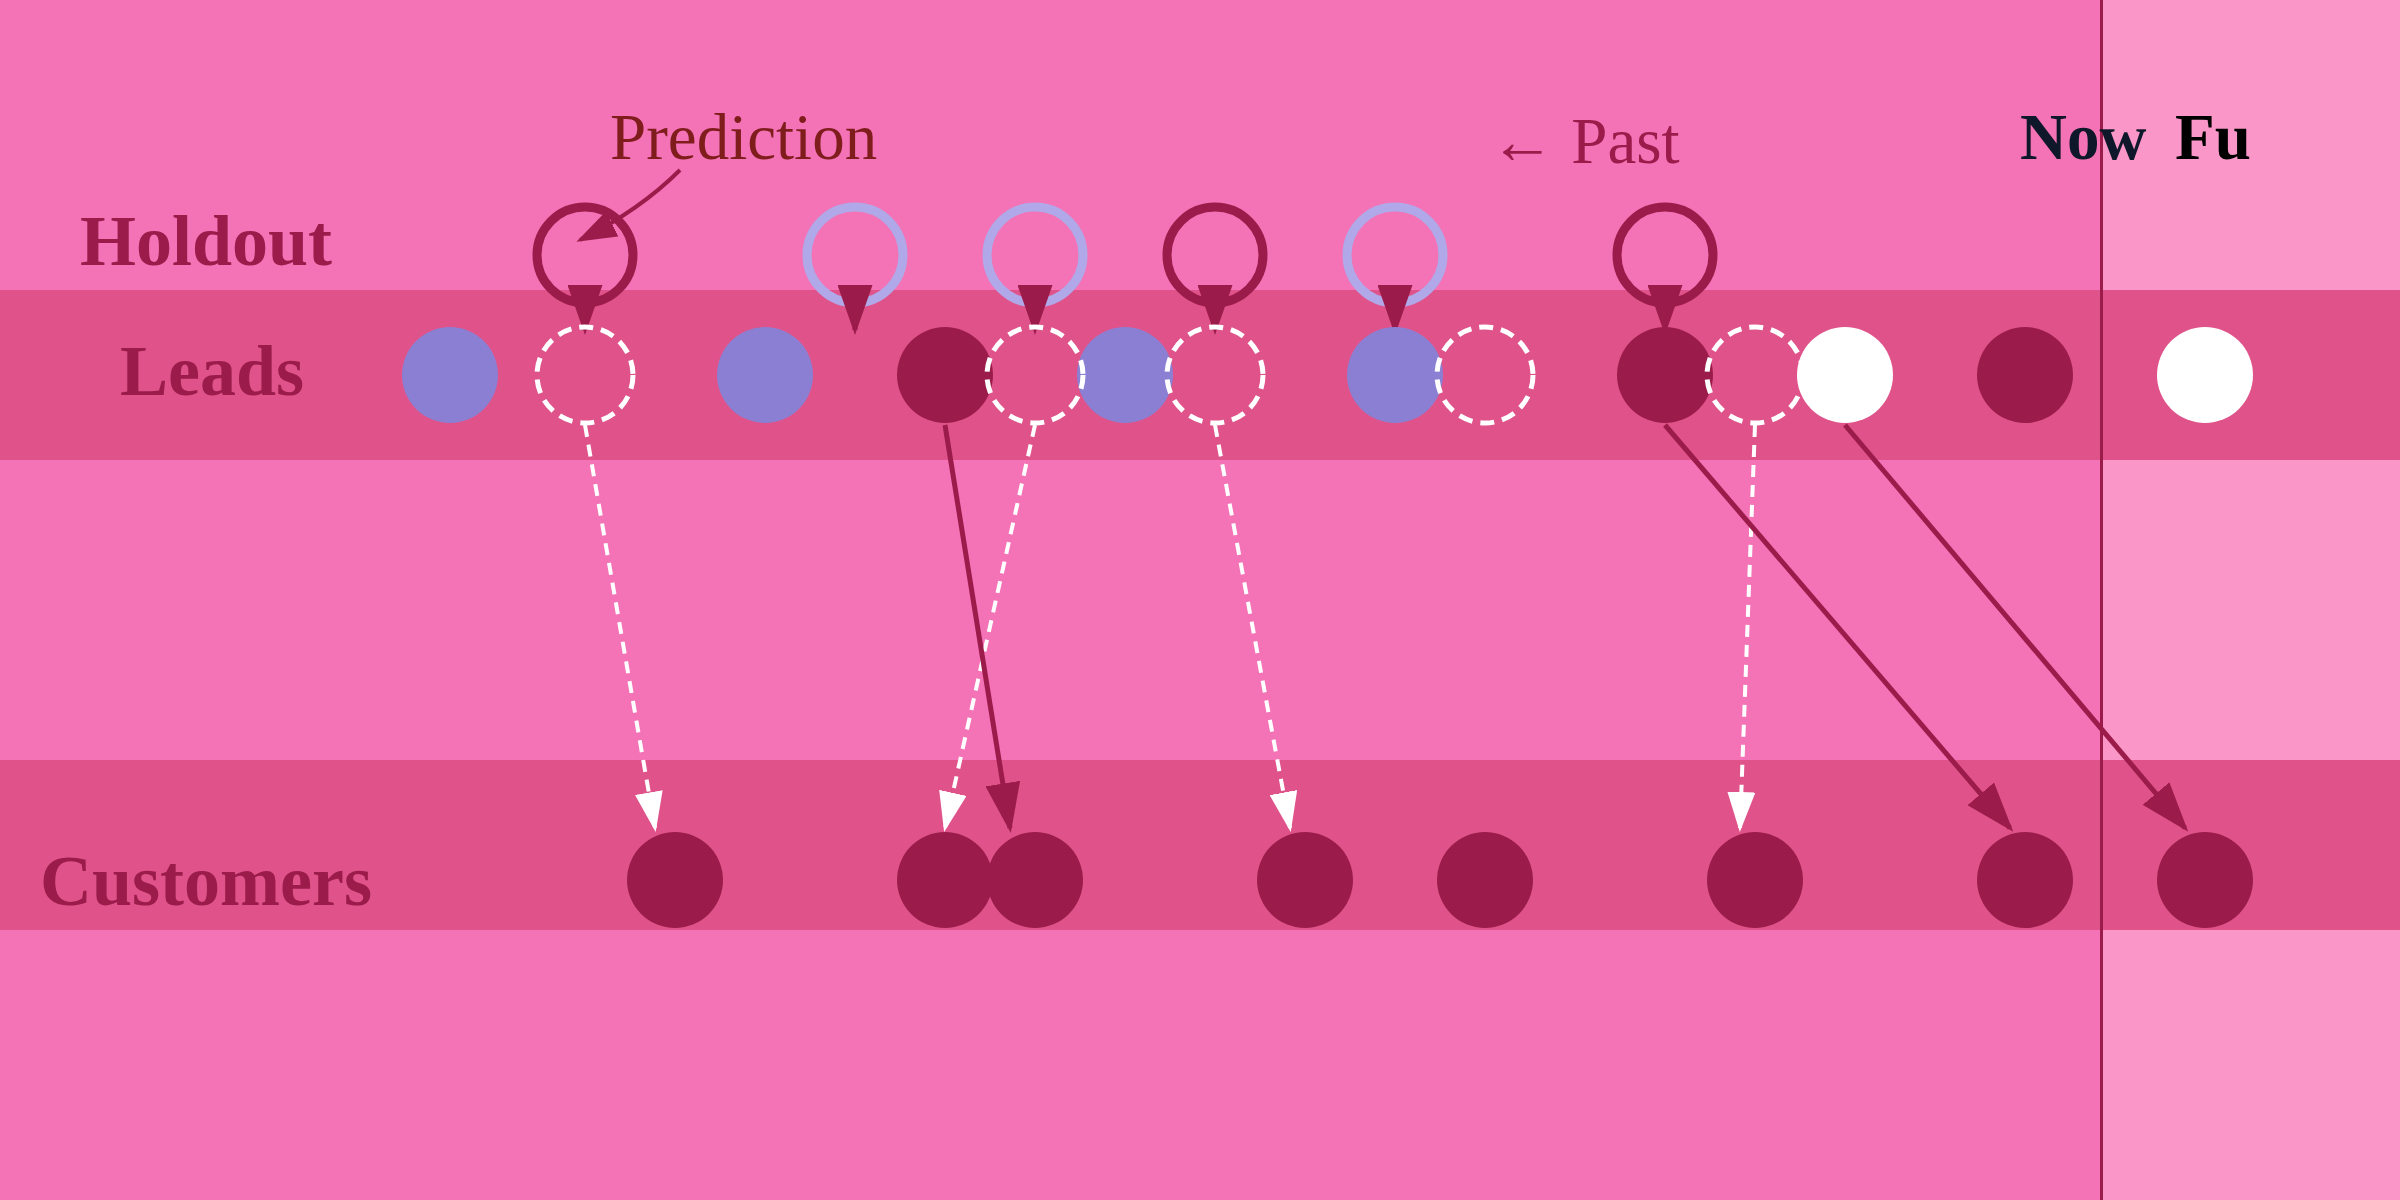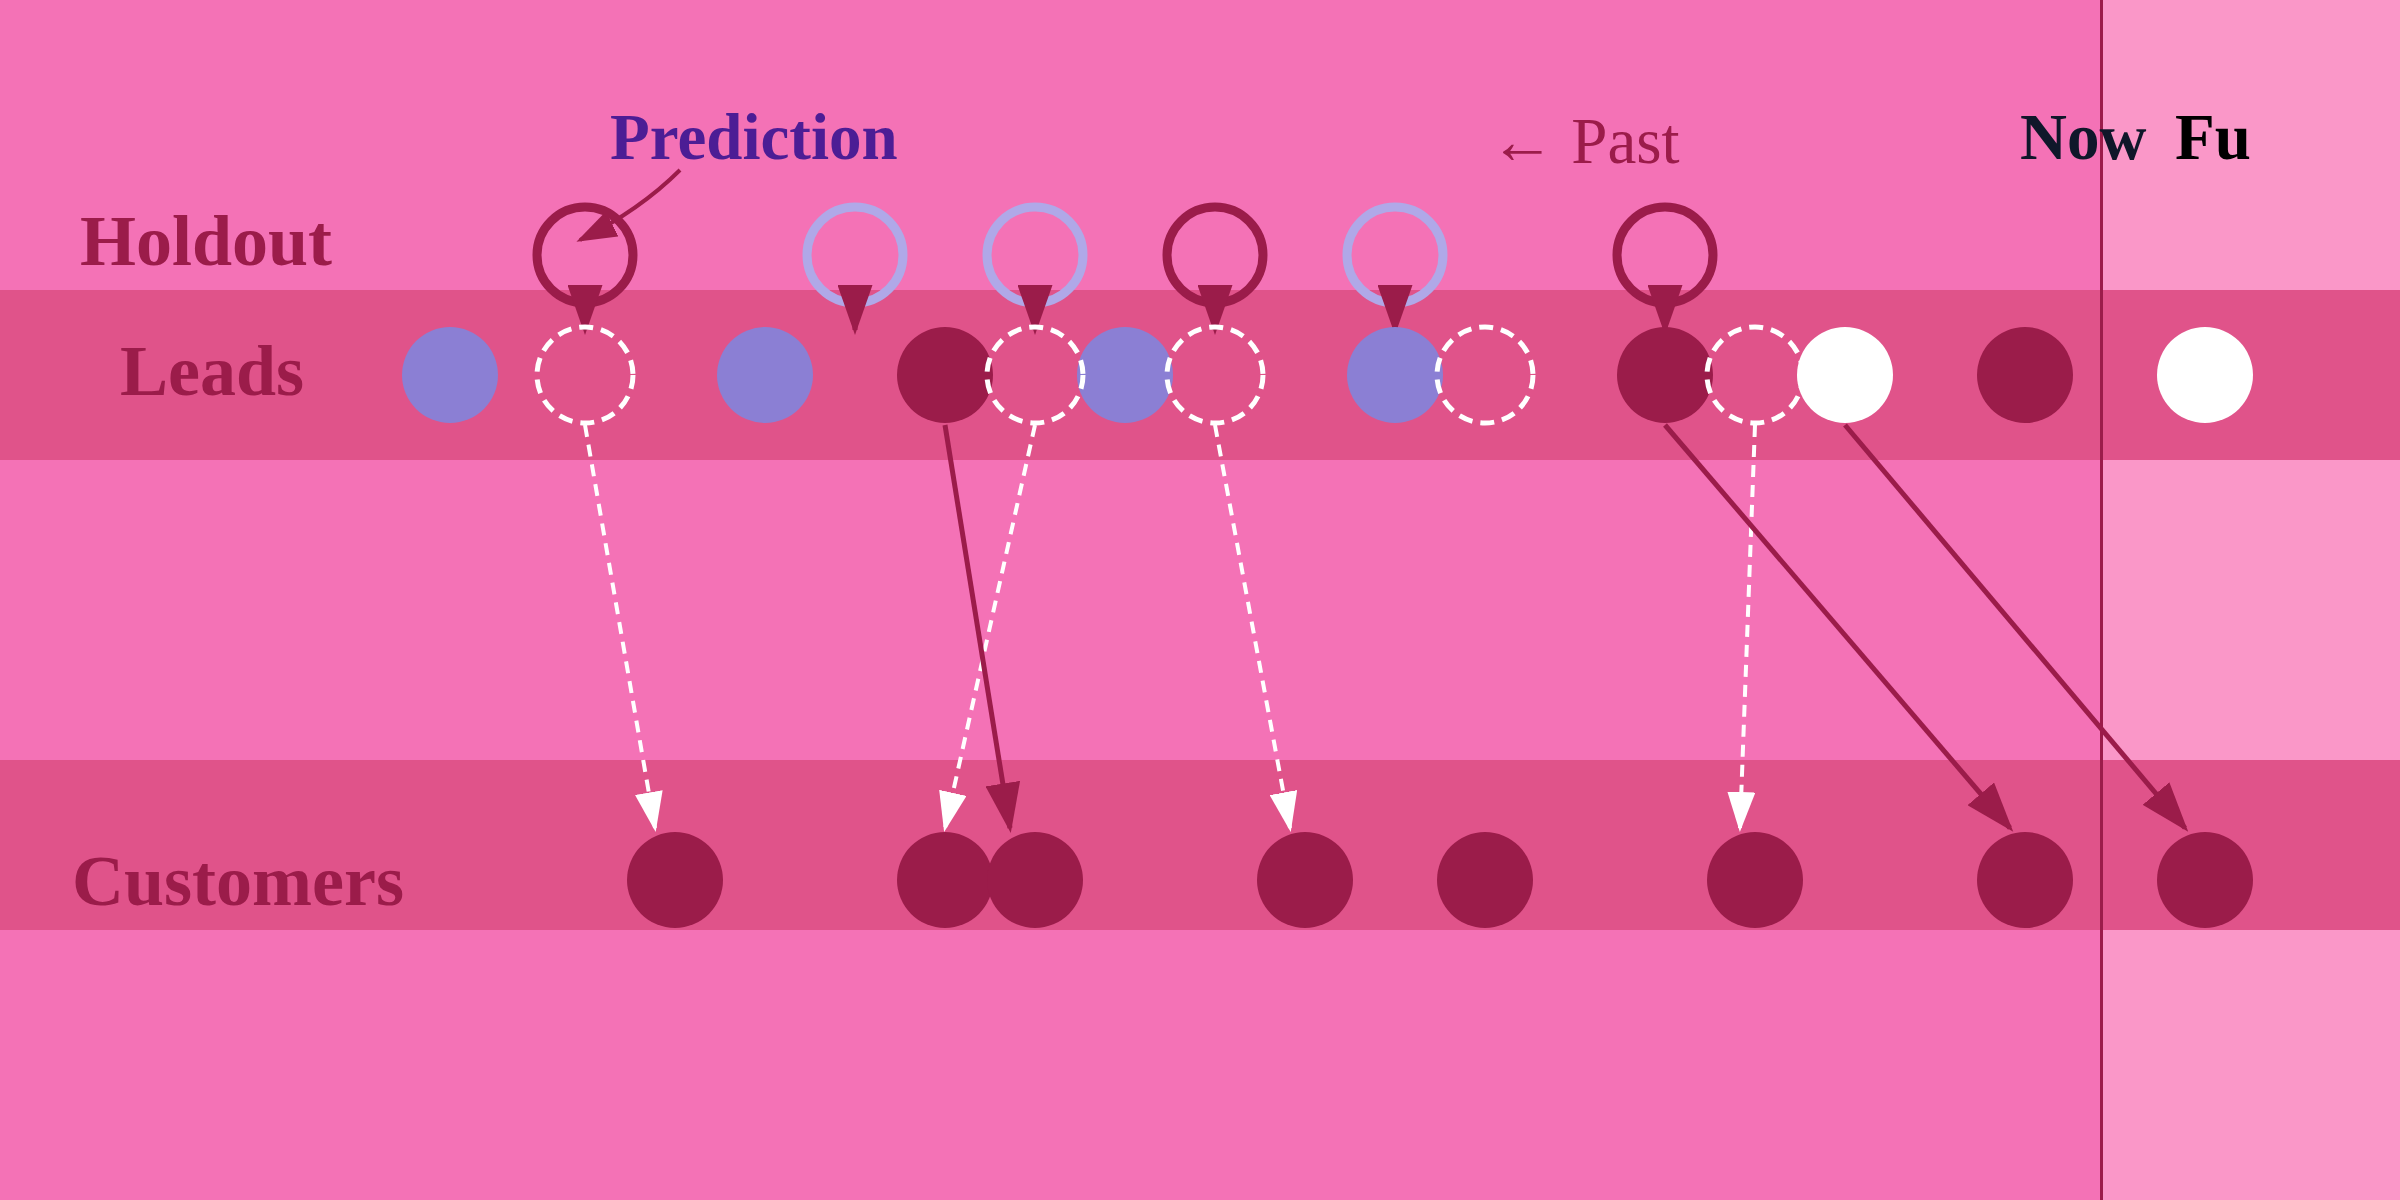--- a/index.html
+++ b/index.html
@@ -74,21 +74,20 @@
     }
 
     .label-leads {
       left: 120px;
       top: 330px;
     }
 
     .label-customers {
       left: 40px;
       top: 840px;
-      margin-left: 32px;
     }
 
     
     .arrows-svg {
       position: absolute;
       top: 0;
       left: 0;
       width: 2400px;
       height: 1200px;
       pointer-events: none;
@@ -104,21 +103,21 @@
 
   <div class="leads-band"></div>
   <div class="customers-band"></div>
 
   <div class="now-line"></div>
 
   <div class="label label-leads">Leads</div>
   <div class="label label-holdout">Holdout</div>
   <div class="label label-customers">Customers</div>
 
-  <div style="position:absolute; top:100px; left:610px; font-size:65px; font-weight:700; color:#4c1d95;">Prediction</div>
+  <div style="position:absolute; top:100px; left:610px; font-size:65px; font-weight:400; color:#7f1d1d;">Prediction</div>
   <div style="position:absolute; top:104px; left:1490px; font-size:65px; font-weight:400; color:#9b1c4a;">← Past</div>
   <div style="position:absolute; top:100px; left:2020px; font-size:65px; font-weight:700; color:#0f172a;">Now</div>
   <div style="position:absolute; top:100px; left:2175px; font-size:65px; font-weight:700; color:#000000;">Fu</div>
 
   <svg class="arrows-svg" viewBox="0 0 2400 1200" xmlns="http://www.w3.org/2000/svg">
 
     <path d="M 680 170 Q 640 210 580 240" stroke="#9b1c4a" stroke-width="4" fill="none" marker-end="url(#arrowhead-dark)"></path>
 
     <circle cx="585" cy="255" r="48" fill="none" stroke="#9b1c4a" stroke-width="9"></circle>
 

